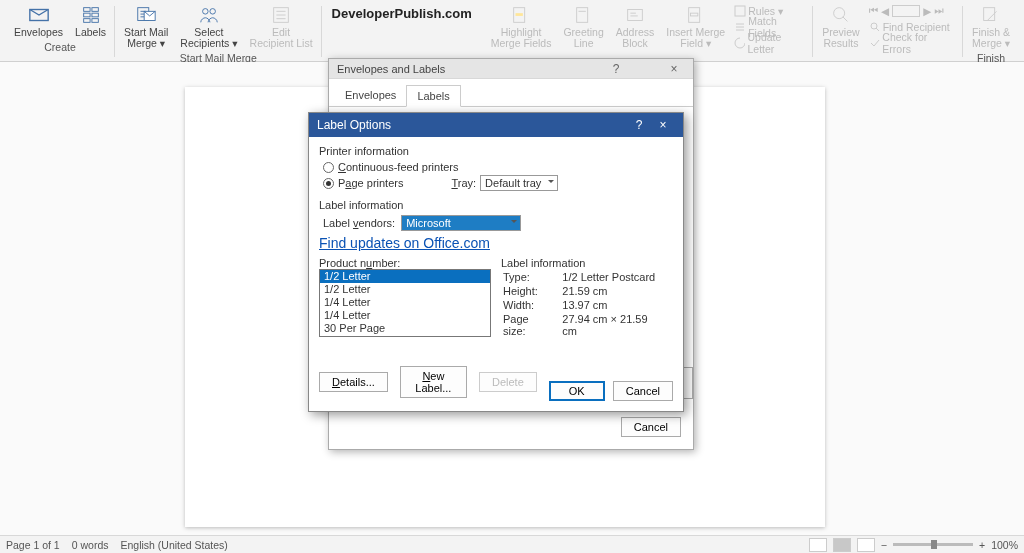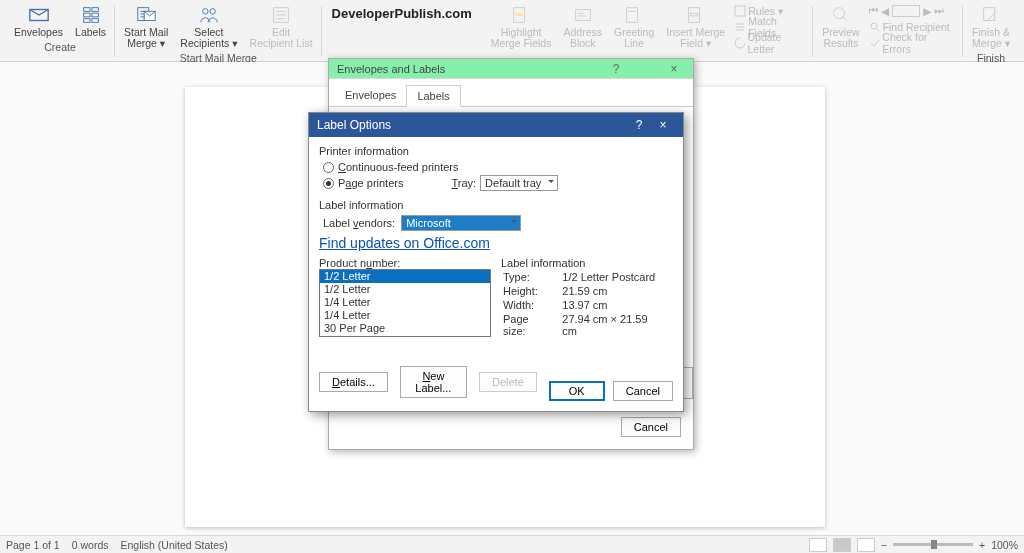--- a/index.html
+++ b/index.html
@@ -15,21 +15,21 @@
     .rlbl { font-size:10.5px; line-height:11px; text-align:center; }
     .rgname { font-size:10.5px; color:#555; margin-top:1px; }
     .rsmall { display:flex; flex-direction:column; gap:1px; justify-content:center; padding:1px 2px;}
     .rsitem { display:flex; align-items:center; gap:2px; font-size:10.5px; color:#bbb; height:15px;}
     .brand { font-weight:800; font-size:13px; color:#222; padding:4px 10px 0; align-self:flex-start;}
     .collapse { position:absolute; right:6px; top:70px; color:#888; font-size:12px; cursor:pointer;}
     .docarea { position:absolute; top:62px; left:0; right:0; bottom:18px; background:#fafafa; }
     .page { position:absolute; left:185px; top:25px; width:640px; height:440px; background:#fff; box-shadow:0 1px 4px rgba(0,0,0,0.25); }
     .envdlg { position:absolute; left:328px; top:58px; width:366px; background:#fff; border:1px solid #aaa; box-shadow:2px 2px 8px rgba(0,0,0,0.3); }
     .dlgh { display:flex; align-items:center; height:20px; padding:0 8px; font-size:11px; color:#444;}
-    .dlgh.plain { background:#86efac; border-bottom:1px solid #d8d8d8;gap:36px;}
+    .dlgh.plain { background:#e5e5e5; border-bottom:1px solid #d8d8d8;gap:36px;}
     .dlgh .dtitle { flex:1; }
     .dlgh .dhelp, .dlgh .dclose { width:22px; text-align:center; color:#666; cursor:pointer; font-size:12px; }
     .tabs { display:flex; padding:6px 0 0 6px; border-bottom:1px solid #ccc; font-size:11px; }
     .tab { padding:4px 10px; cursor:pointer; color:#444; }
     .tab.active { background:#fff; border:1px solid #ccc; border-bottom:1px solid #fff; margin-bottom:-1px;}
     .envbtns { display:flex; gap:12px; justify-content:center; padding:260px 0 10px; }
     .btn { padding:3px 12px; border:1px solid #aaa; background:#fdfdfd; font-size:11px; cursor:pointer; }
     .btn.selected { border:1px solid #0a84c2; box-shadow:0 0 0 1px #0a84c2 inset;}
     .btn.default { border:1px solid #0a6fbf; box-shadow:0 0 0 1px #0a6fbf inset;}
     .envcancel { display:flex; justify-content:flex-end; padding:8px 12px 12px;}
@@ -137,33 +137,33 @@
       <div class="rbig dis">
         <svg class="ricon" viewBox="0 0 24 24">
             <rect x="4" y="4" width="12" height="16" fill="none" stroke="#ccc"></rect>
             <rect x="6" y="10" width="8" height="3" fill="#ffe699"></rect>
           </svg>
         <div class="rlbl" style="white-space:pre">Highlight
 Merge Fields</div>
       </div>
       <div class="rbig dis">
         <svg class="ricon" viewBox="0 0 24 24">
+            <rect x="4" y="4" width="12" height="16" fill="none" stroke="#ccc"></rect>
+            <path d="M6 8h8" stroke="#ccc"></path>
+          </svg>
+        <div class="rlbl" style="white-space:pre">Greeting
+Line</div>
+      </div>
+      <div class="rbig dis">
+        <svg class="ricon" viewBox="0 0 24 24">
             <rect x="4" y="6" width="16" height="12" fill="none" stroke="#ccc"></rect>
             <path d="M7 10h6M7 13h8" stroke="#ccc"></path>
           </svg>
         <div class="rlbl" style="white-space:pre">Address
 Block</div>
-      </div>
-      <div class="rbig dis">
-        <svg class="ricon" viewBox="0 0 24 24">
-            <rect x="4" y="4" width="12" height="16" fill="none" stroke="#ccc"></rect>
-            <path d="M6 8h8" stroke="#ccc"></path>
-          </svg>
-        <div class="rlbl" style="white-space:pre">Greeting
-Line</div>
       </div>
       <div class="rbig dis">
         <svg class="ricon" viewBox="0 0 24 24">
             <rect x="4" y="4" width="12" height="16" fill="none" stroke="#ccc"></rect>
             <rect x="6" y="10" width="8" height="3" fill="none" stroke="#ccc"></rect>
           </svg>
         <div class="rlbl" style="white-space:pre">Insert Merge
 Field ▾</div>
       </div>
       <div class="rsmall">

